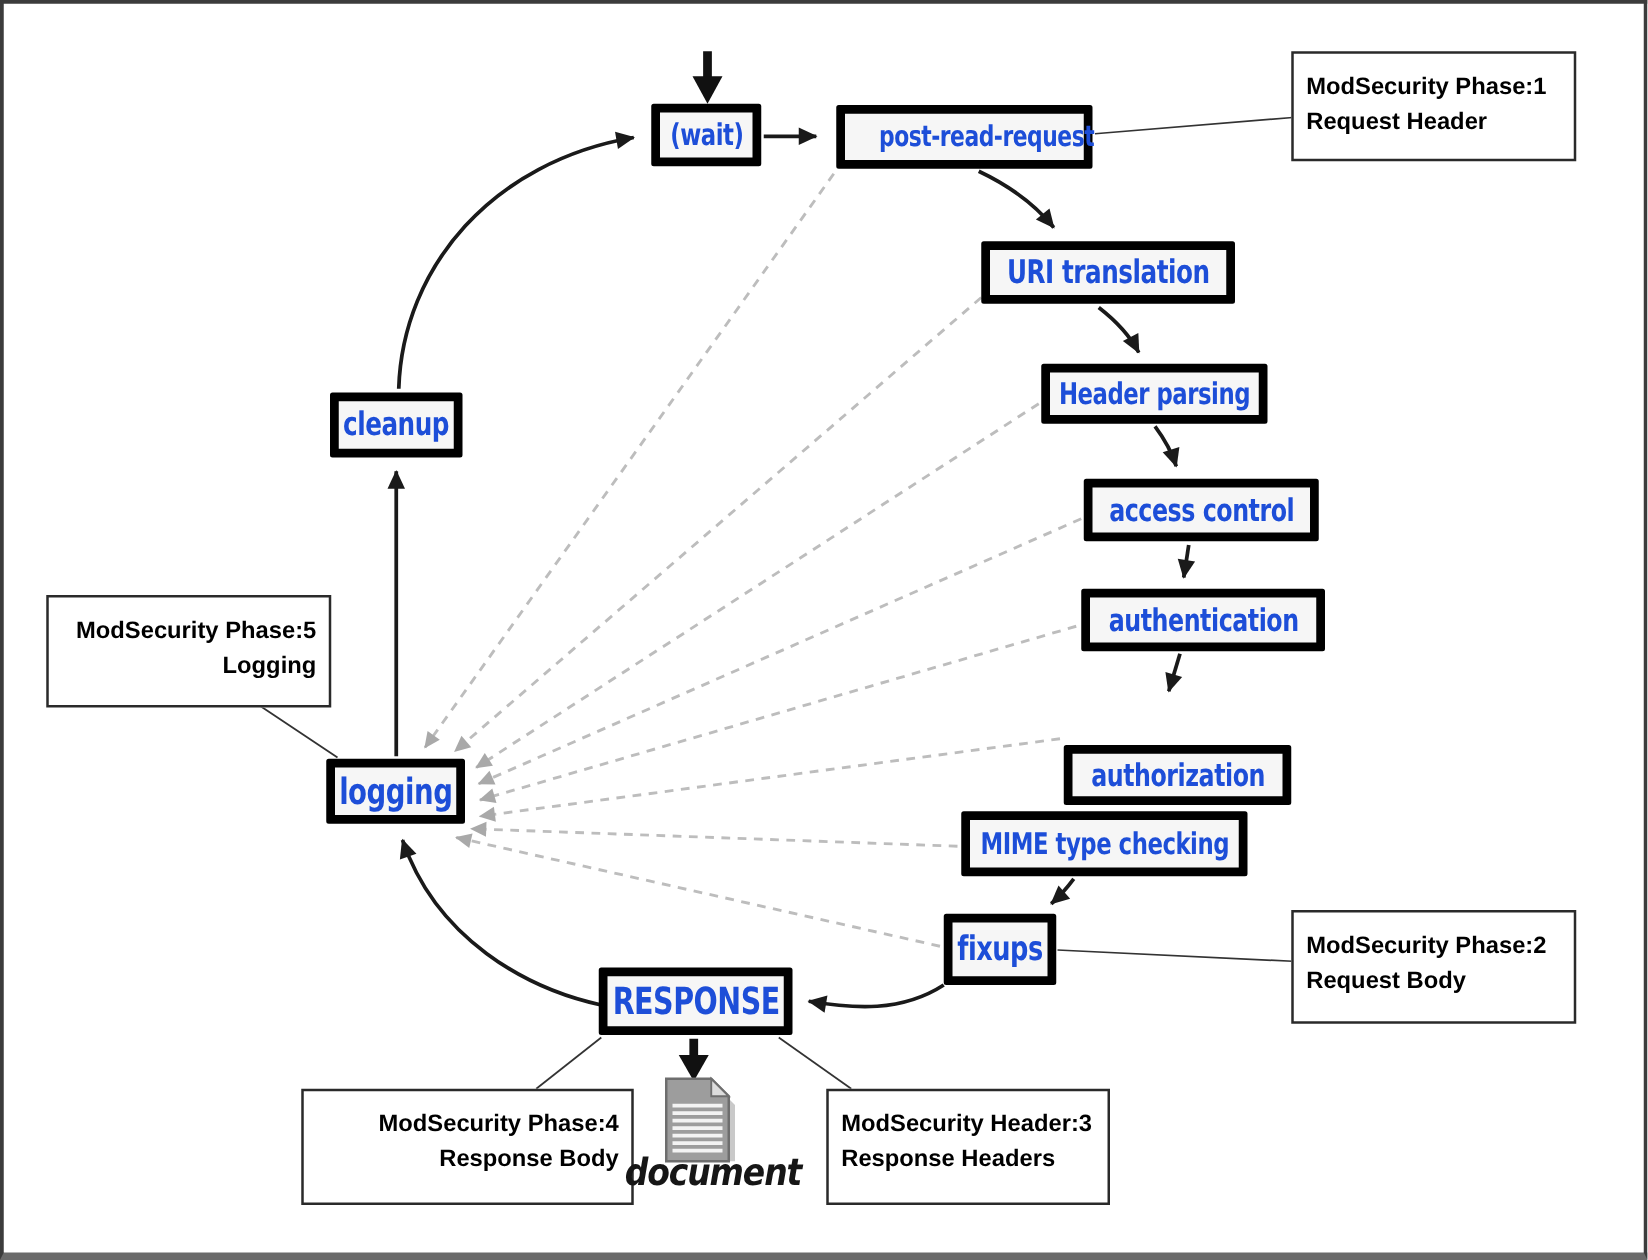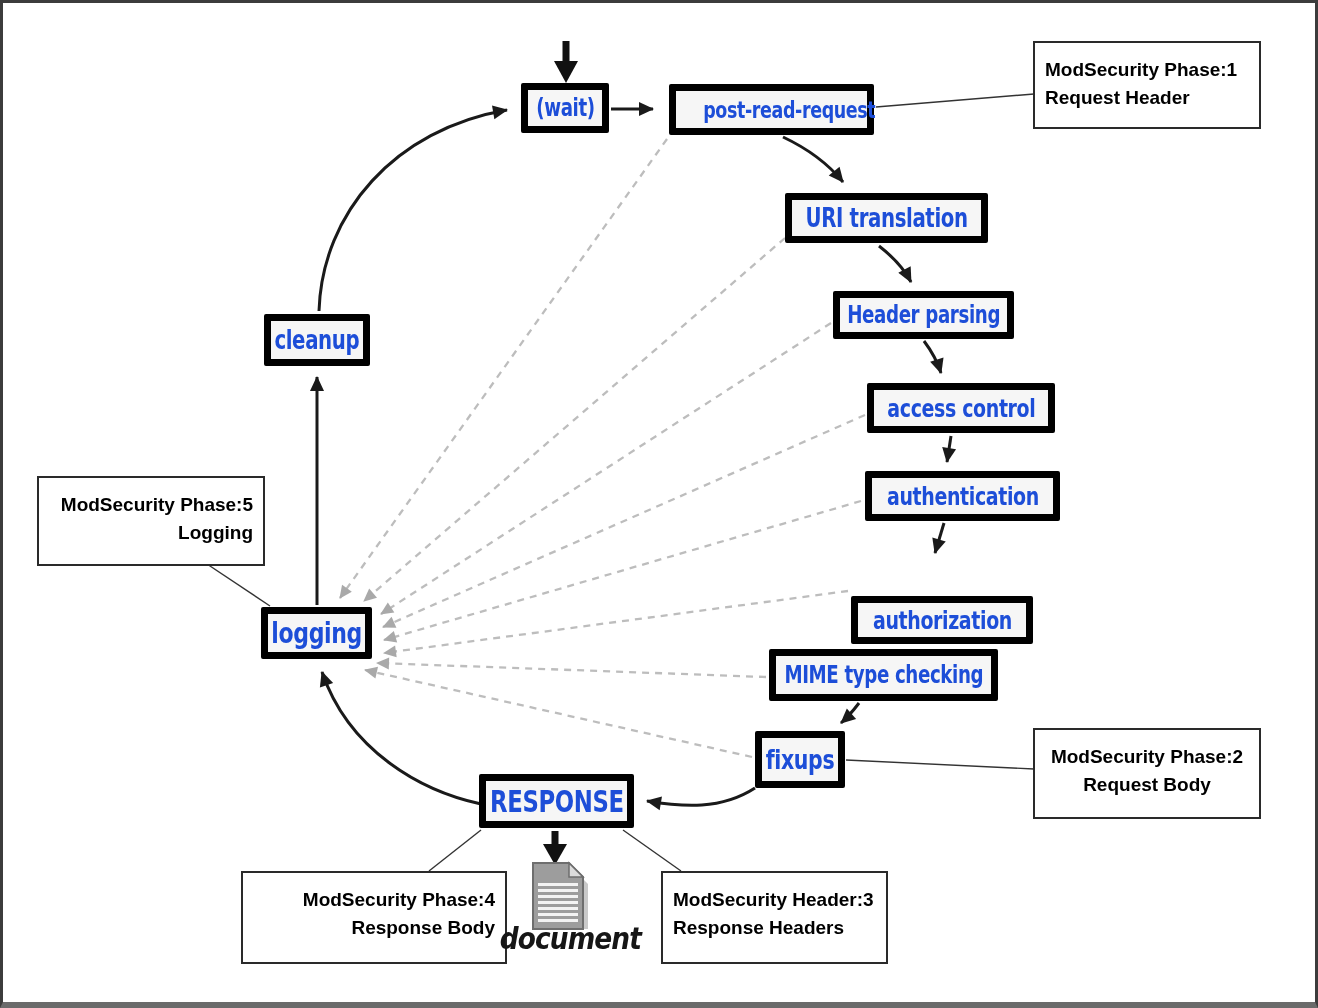--- a/index.html
+++ b/index.html
@@ -35,21 +35,21 @@
   .n-cleanup{left:261px;top:311px;width:106px;height:52px;font-size:26px;}
   
   .ann{
     position:absolute;background:#ffffff;border:2px solid #2a2a2a;
     box-sizing:border-box;padding:13px 10px;color:#000000;z-index:3;
     font-weight:700;font-size:19px;line-height:28px;
     font-family:"Liberation Sans",sans-serif;
   }
   .ann.right{text-align:right;}
   .a-phase1{left:1030px;top:38px;width:228px;height:88px;}
-  .a-phase2{left:1030px;top:725px;width:228px;height:91px;text-align:center;}
+  .a-phase2{left:1030px;top:725px;width:228px;height:91px;}
   .a-phase5{left:34px;top:473px;width:228px;height:90px;}
   .a-phase4{left:238px;top:868px;width:266px;height:93px;}
   .a-phase3{left:658px;top:868px;width:227px;height:93px;}
   
   .doc-icon{position:absolute;left:522px;top:856px;width:72px;height:80px;z-index:3;}
   .doc-label{
     position:absolute;left:488px;top:918px;width:145px;text-align:center;z-index:3;
     font-family:"DejaVu Sans",sans-serif;font-weight:700;font-style:italic;
     font-size:30px;color:#161616;letter-spacing:-1px;transform:scaleX(0.88);
   }

